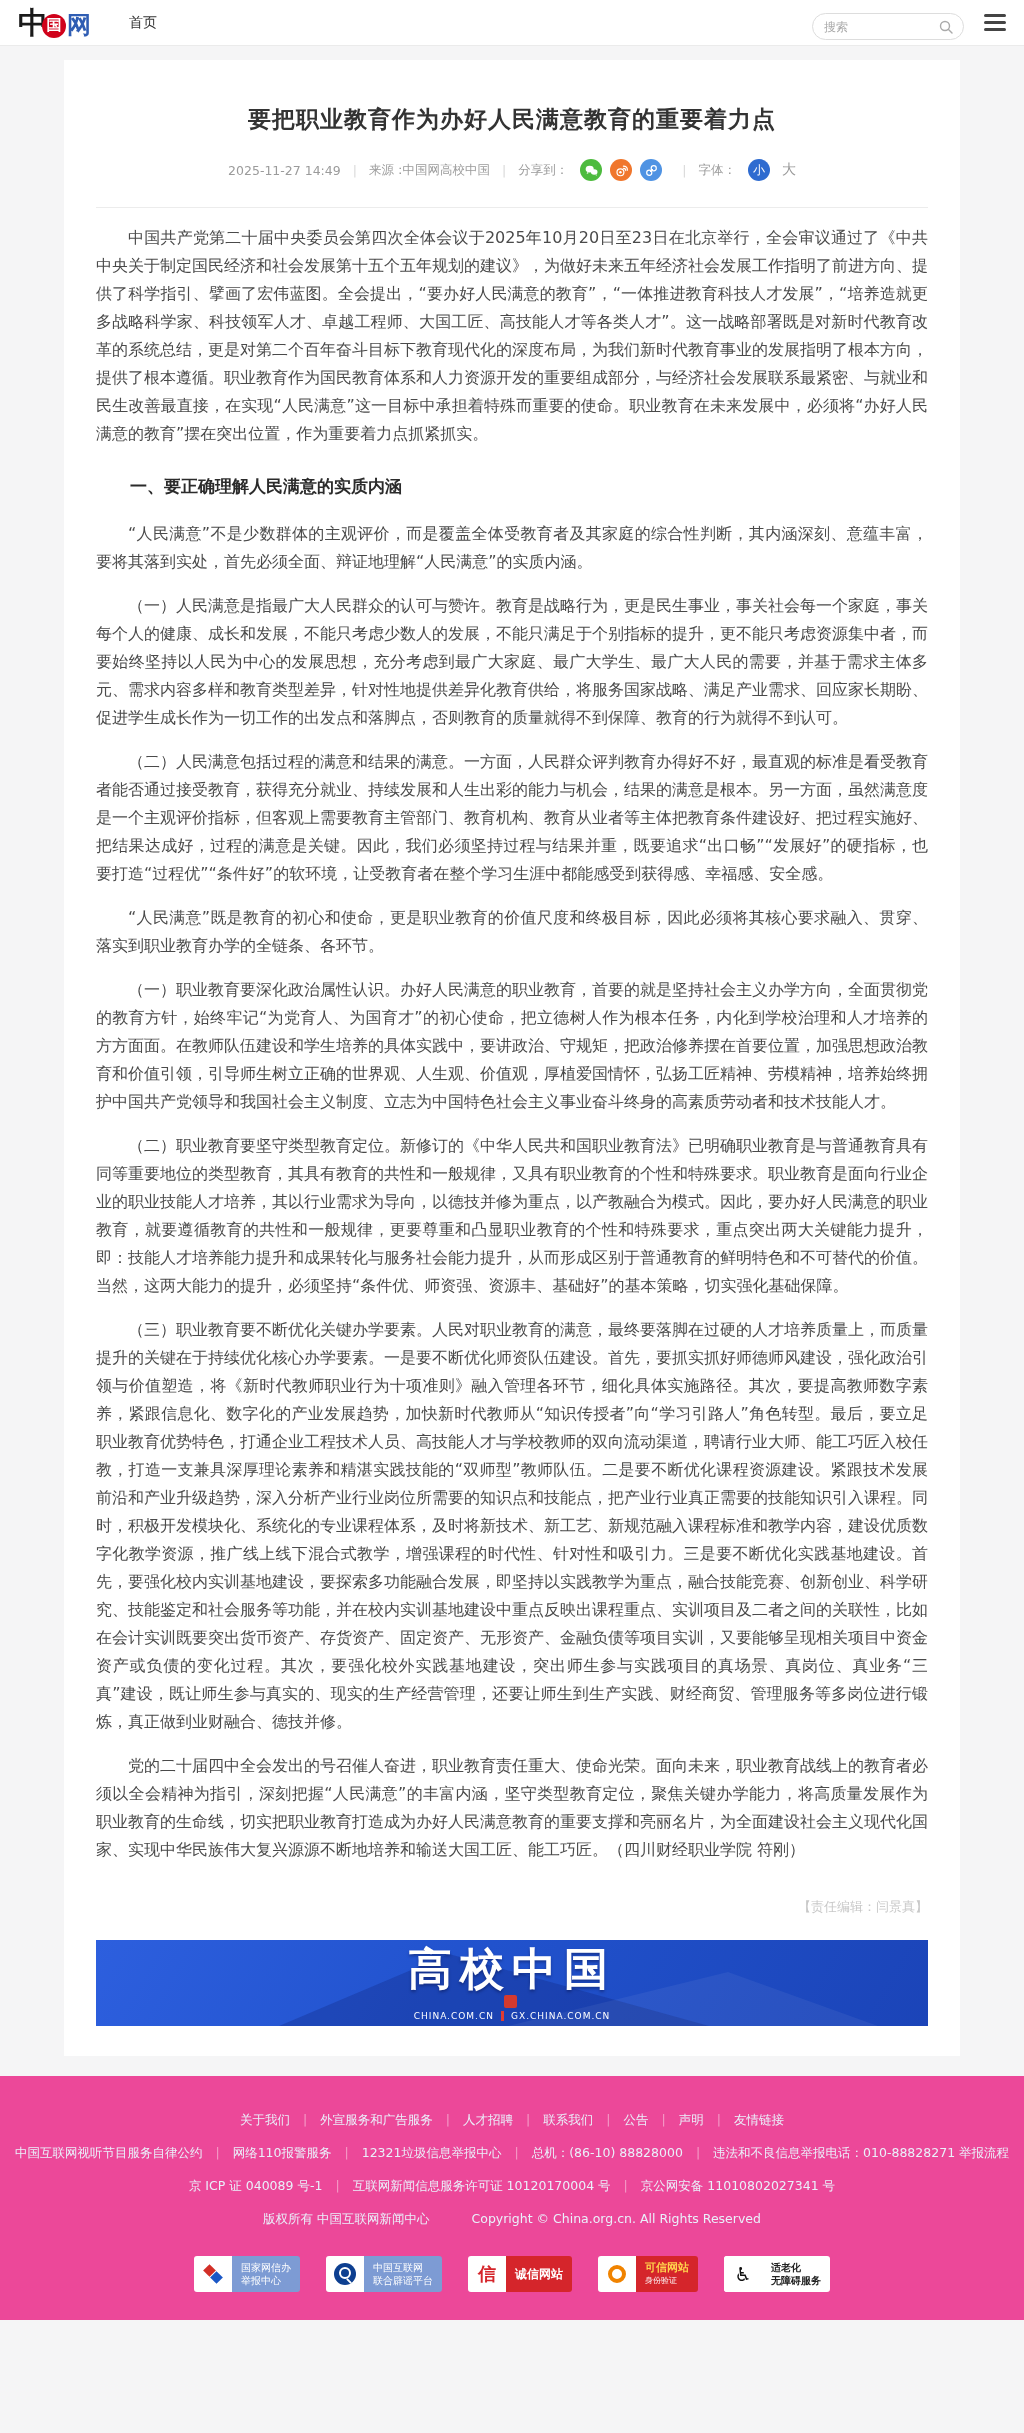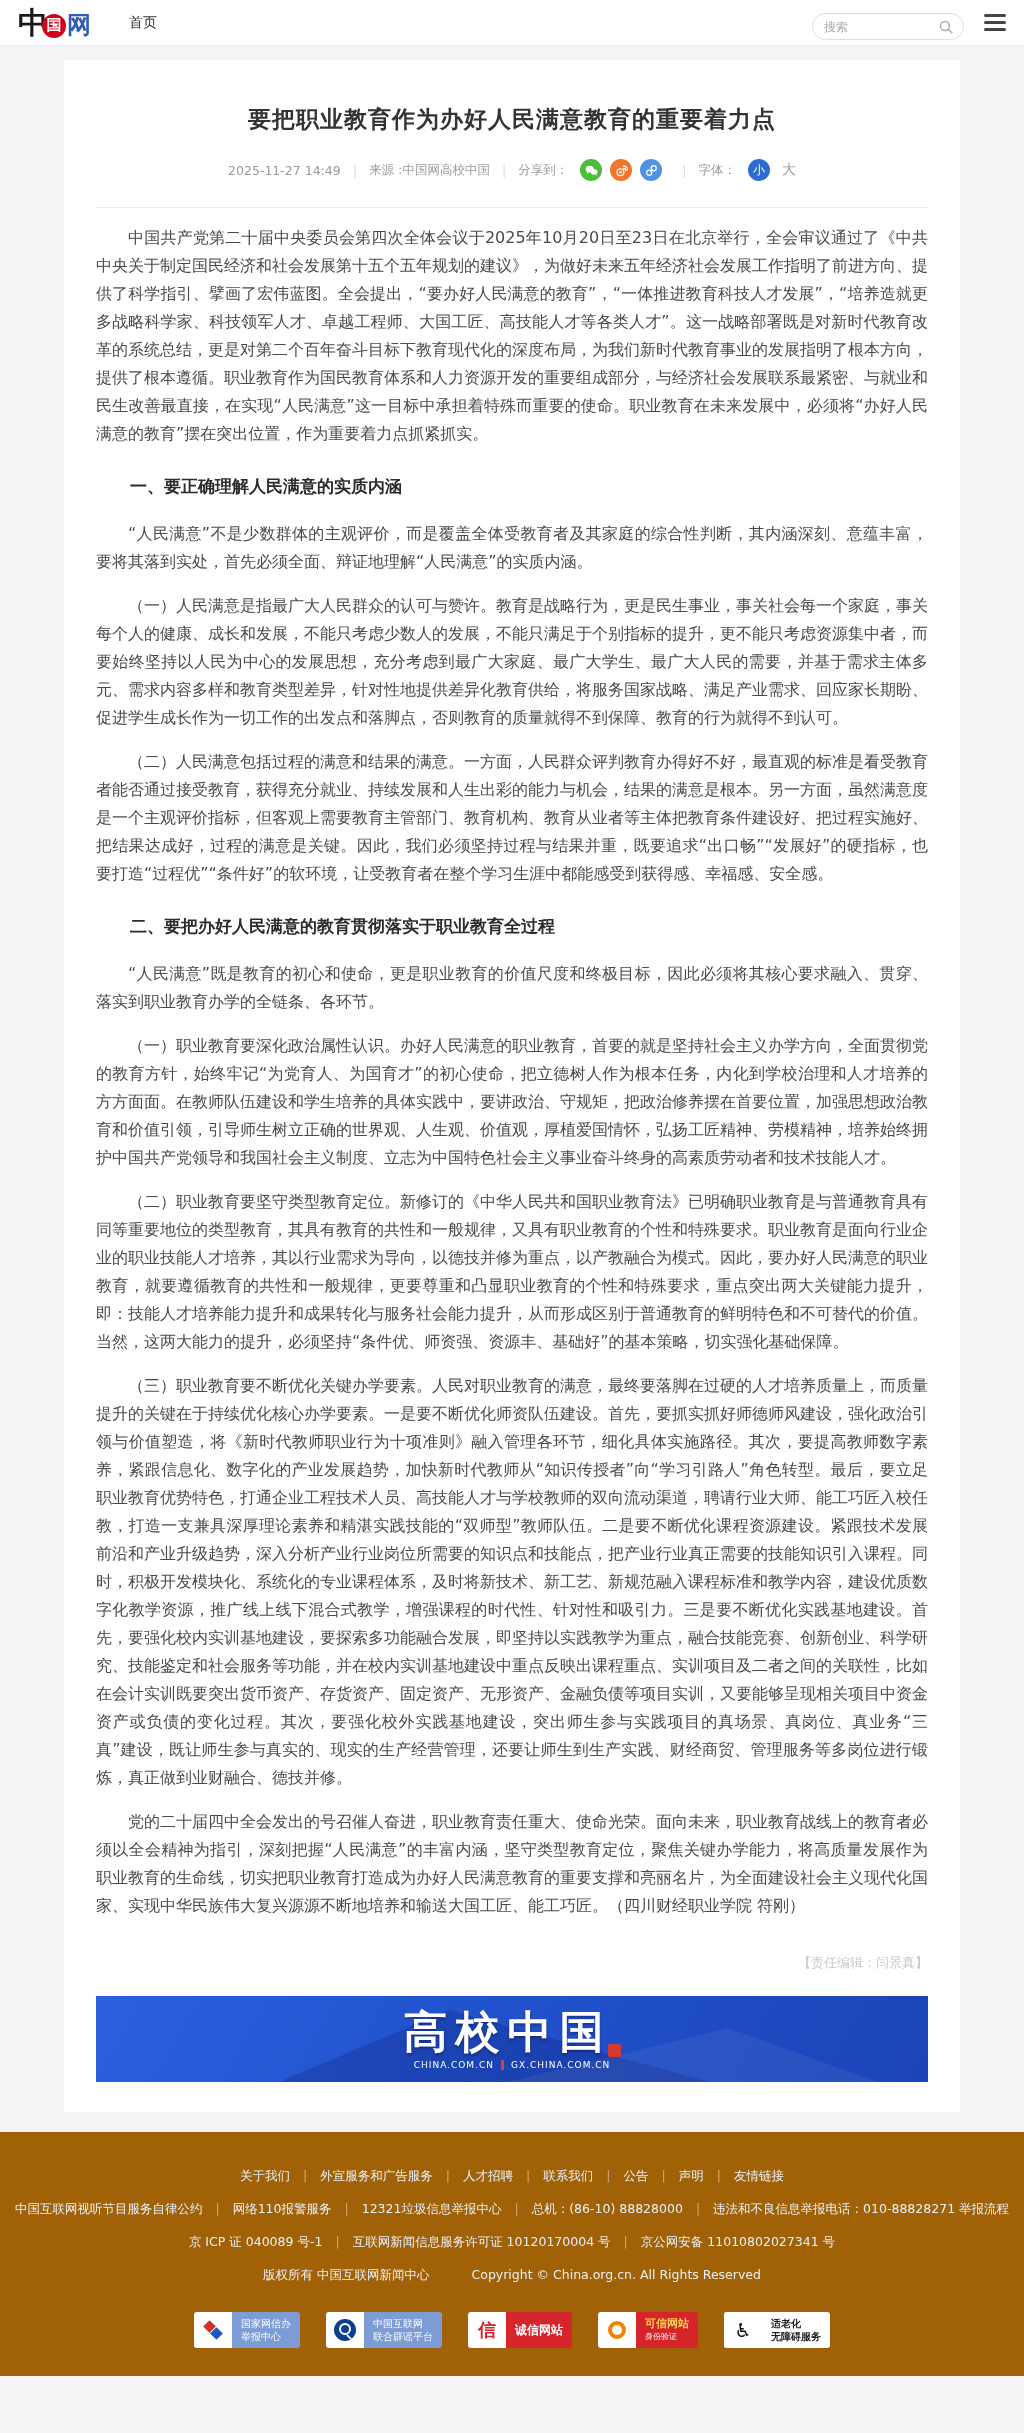--- a/index.html
+++ b/index.html
@@ -72,31 +72,31 @@
   .banner::before {
     content:""; position:absolute; left:22%; bottom:0;
     border-left:170px solid transparent; border-right:260px solid transparent;
     border-bottom:72px solid rgba(10,20,90,.22);
   }
   .banner::after {
     content:""; position:absolute; right:6%; bottom:0;
     border-left:220px solid transparent; border-right:150px solid transparent;
     border-bottom:54px solid rgba(255,255,255,.06);
   }
-  .banner-title-row { position:relative; z-index:2; display:flex; align-items:flex-end; }
+  .banner-title-row { position:relative; z-index:2; display:flex; align-items:center;flex-direction:column; }
   .banner-title {
     font-family:"DejaVu Serif","Liberation Serif",serif; font-weight:bold;
     font-size:44px; color:#fff; line-height:1.1; letter-spacing:8px;
     text-shadow:0 2px 3px rgba(0,0,40,.35);
   }
   .banner-seal { width:13px; height:13px; background:#d43a2f; margin-top:2px; margin-left:-4px; border-radius:2px; }
   .banner-urls { position:relative; z-index:2; display:flex; align-items:center; margin-top:3px; font-size:9px; color:#fff; letter-spacing:1px; }
   .banner-url-sep { width:3px; height:10px; background:#e03c31; margin:0 7px; }
   
-  .footer { margin-top:20px; background:#a16207; padding:36px 0 28px; }
+  .footer { margin-top:20px; background:#ec4899; padding:36px 0 28px; }
   .frow { display:flex; justify-content:center; align-items:center; flex-wrap:wrap; font-size:12.5px; color:#eaf0fb; margin-bottom:16px; }
   .frow span.fitem { cursor:pointer; }
   .frow span.fitem + span.fitem::before { content:"|"; color:rgba(255,255,255,.45); margin:0 13px; cursor:default; }
   .frow-static span.fitem { cursor:default; }
   .copy-row { display:flex; justify-content:center; gap:42px; font-size:12.5px; color:#eaf0fb; margin-top:6px; }
   
   .badges { display:flex; justify-content:center; align-items:flex-end; gap:26px; margin-top:28px; }
   .badge { display:flex; height:36px; border-radius:3px; overflow:hidden; cursor:pointer; }
   .badge-left { width:38px; background:#fff; display:flex; align-items:center; justify-content:center; }
   .badge-right { padding:0 9px; display:flex; flex-direction:column; justify-content:center; font-size:10px; line-height:1.35; color:#fff; white-space:nowrap; }
@@ -184,21 +184,20 @@
   </div>
 
   <hr class="divider">
 
   <div class="article-body">
     <p class="para">中国共产党第二十届中央委员会第四次全体会议于2025年10月20日至23日在北京举行，全会审议通过了《中共中央关于制定国民经济和社会发展第十五个五年规划的建议》，为做好未来五年经济社会发展工作指明了前进方向、提供了科学指引、擘画了宏伟蓝图。全会提出，“要办好人民满意的教育”，“一体推进教育科技人才发展”，“培养造就更多战略科学家、科技领军人才、卓越工程师、大国工匠、高技能人才等各类人才”。这一战略部署既是对新时代教育改革的系统总结，更是对第二个百年奋斗目标下教育现代化的深度布局，为我们新时代教育事业的发展指明了根本方向，提供了根本遵循。职业教育作为国民教育体系和人力资源开发的重要组成部分，与经济社会发展联系最紧密、与就业和民生改善最直接，在实现“人民满意”这一目标中承担着特殊而重要的使命。职业教育在未来发展中，必须将“办好人民满意的教育”摆在突出位置，作为重要着力点抓紧抓实。</p>
     <h2 class="sec">一、要正确理解人民满意的实质内涵</h2>
     <p class="para">“人民满意”不是少数群体的主观评价，而是覆盖全体受教育者及其家庭的综合性判断，其内涵深刻、意蕴丰富，要将其落到实处，首先必须全面、辩证地理解“人民满意”的实质内涵。</p>
     <p class="para">（一）人民满意是指最广大人民群众的认可与赞许。教育是战略行为，更是民生事业，事关社会每一个家庭，事关每个人的健康、成长和发展，不能只考虑少数人的发展，不能只满足于个别指标的提升，更不能只考虑资源集中者，而要始终坚持以人民为中心的发展思想，充分考虑到最广大家庭、最广大学生、最广大人民的需要，并基于需求主体多元、需求内容多样和教育类型差异，针对性地提供差异化教育供给，将服务国家战略、满足产业需求、回应家长期盼、促进学生成长作为一切工作的出发点和落脚点，否则教育的质量就得不到保障、教育的行为就得不到认可。</p>
     <p class="para">（二）人民满意包括过程的满意和结果的满意。一方面，人民群众评判教育办得好不好，最直观的标准是看受教育者能否通过接受教育，获得充分就业、持续发展和人生出彩的能力与机会，结果的满意是根本。另一方面，虽然满意度是一个主观评价指标，但客观上需要教育主管部门、教育机构、教育从业者等主体把教育条件建设好、把过程实施好、把结果达成好，过程的满意是关键。因此，我们必须坚持过程与结果并重，既要追求“出口畅”“发展好”的硬指标，也要打造“过程优”“条件好”的软环境，让受教育者在整个学习生涯中都能感受到获得感、幸福感、安全感。</p>
-    <h2 class="sec">二、要把办好人民满意的教育贯彻落实于职业教育全过程</h2>
     <p class="para">“人民满意”既是教育的初心和使命，更是职业教育的价值尺度和终极目标，因此必须将其核心要求融入、贯穿、落实到职业教育办学的全链条、各环节。</p>
     <p class="para">（一）职业教育要深化政治属性认识。办好人民满意的职业教育，首要的就是坚持社会主义办学方向，全面贯彻党的教育方针，始终牢记“为党育人、为国育才”的初心使命，把立德树人作为根本任务，内化到学校治理和人才培养的方方面面。在教师队伍建设和学生培养的具体实践中，要讲政治、守规矩，把政治修养摆在首要位置，加强思想政治教育和价值引领，引导师生树立正确的世界观、人生观、价值观，厚植爱国情怀，弘扬工匠精神、劳模精神，培养始终拥护中国共产党领导和我国社会主义制度、立志为中国特色社会主义事业奋斗终身的高素质劳动者和技术技能人才。</p>
     <p class="para">（二）职业教育要坚守类型教育定位。新修订的《中华人民共和国职业教育法》已明确职业教育是与普通教育具有同等重要地位的类型教育，其具有教育的共性和一般规律，又具有职业教育的个性和特殊要求。职业教育是面向行业企业的职业技能人才培养，其以行业需求为导向，以德技并修为重点，以产教融合为模式。因此，要办好人民满意的职业教育，就要遵循教育的共性和一般规律，更要尊重和凸显职业教育的个性和特殊要求，重点突出两大关键能力提升，即：技能人才培养能力提升和成果转化与服务社会能力提升，从而形成区别于普通教育的鲜明特色和不可替代的价值。当然，这两大能力的提升，必须坚持“条件优、师资强、资源丰、基础好”的基本策略，切实强化基础保障。</p>
     <p class="para">（三）职业教育要不断优化关键办学要素。人民对职业教育的满意，最终要落脚在过硬的人才培养质量上，而质量提升的关键在于持续优化核心办学要素。一是要不断优化师资队伍建设。首先，要抓实抓好师德师风建设，强化政治引领与价值塑造，将《新时代教师职业行为十项准则》融入管理各环节，细化具体实施路径。其次，要提高教师数字素养，紧跟信息化、数字化的产业发展趋势，加快新时代教师从“知识传授者”向“学习引路人”角色转型。最后，要立足职业教育优势特色，打通企业工程技术人员、高技能人才与学校教师的双向流动渠道，聘请行业大师、能工巧匠入校任教，打造一支兼具深厚理论素养和精湛实践技能的“双师型”教师队伍。二是要不断优化课程资源建设。紧跟技术发展前沿和产业升级趋势，深入分析产业行业岗位所需要的知识点和技能点，把产业行业真正需要的技能知识引入课程。同时，积极开发模块化、系统化的专业课程体系，及时将新技术、新工艺、新规范融入课程标准和教学内容，建设优质数字化教学资源，推广线上线下混合式教学，增强课程的时代性、针对性和吸引力。三是要不断优化实践基地建设。首先，要强化校内实训基地建设，要探索多功能融合发展，即坚持以实践教学为重点，融合技能竞赛、创新创业、科学研究、技能鉴定和社会服务等功能，并在校内实训基地建设中重点反映出课程重点、实训项目及二者之间的关联性，比如在会计实训既要突出货币资产、存货资产、固定资产、无形资产、金融负债等项目实训，又要能够呈现相关项目中资金资产或负债的变化过程。其次，要强化校外实践基地建设，突出师生参与实践项目的真场景、真岗位、真业务“三真”建设，既让师生参与真实的、现实的生产经营管理，还要让师生到生产实践、财经商贸、管理服务等多岗位进行锻炼，真正做到业财融合、德技并修。</p>
     <p class="para">党的二十届四中全会发出的号召催人奋进，职业教育责任重大、使命光荣。面向未来，职业教育战线上的教育者必须以全会精神为指引，深刻把握“人民满意”的丰富内涵，坚守类型教育定位，聚焦关键办学能力，将高质量发展作为职业教育的生命线，切实把职业教育打造成为办好人民满意教育的重要支撑和亮丽名片，为全面建设社会主义现代化国家、实现中华民族伟大复兴源源不断地培养和输送大国工匠、能工巧匠。（四川财经职业学院 符刚）</p>
   </div>
 
   <div class="editor">【责任编辑：闫景真】</div>
 
   <div class="banner">

